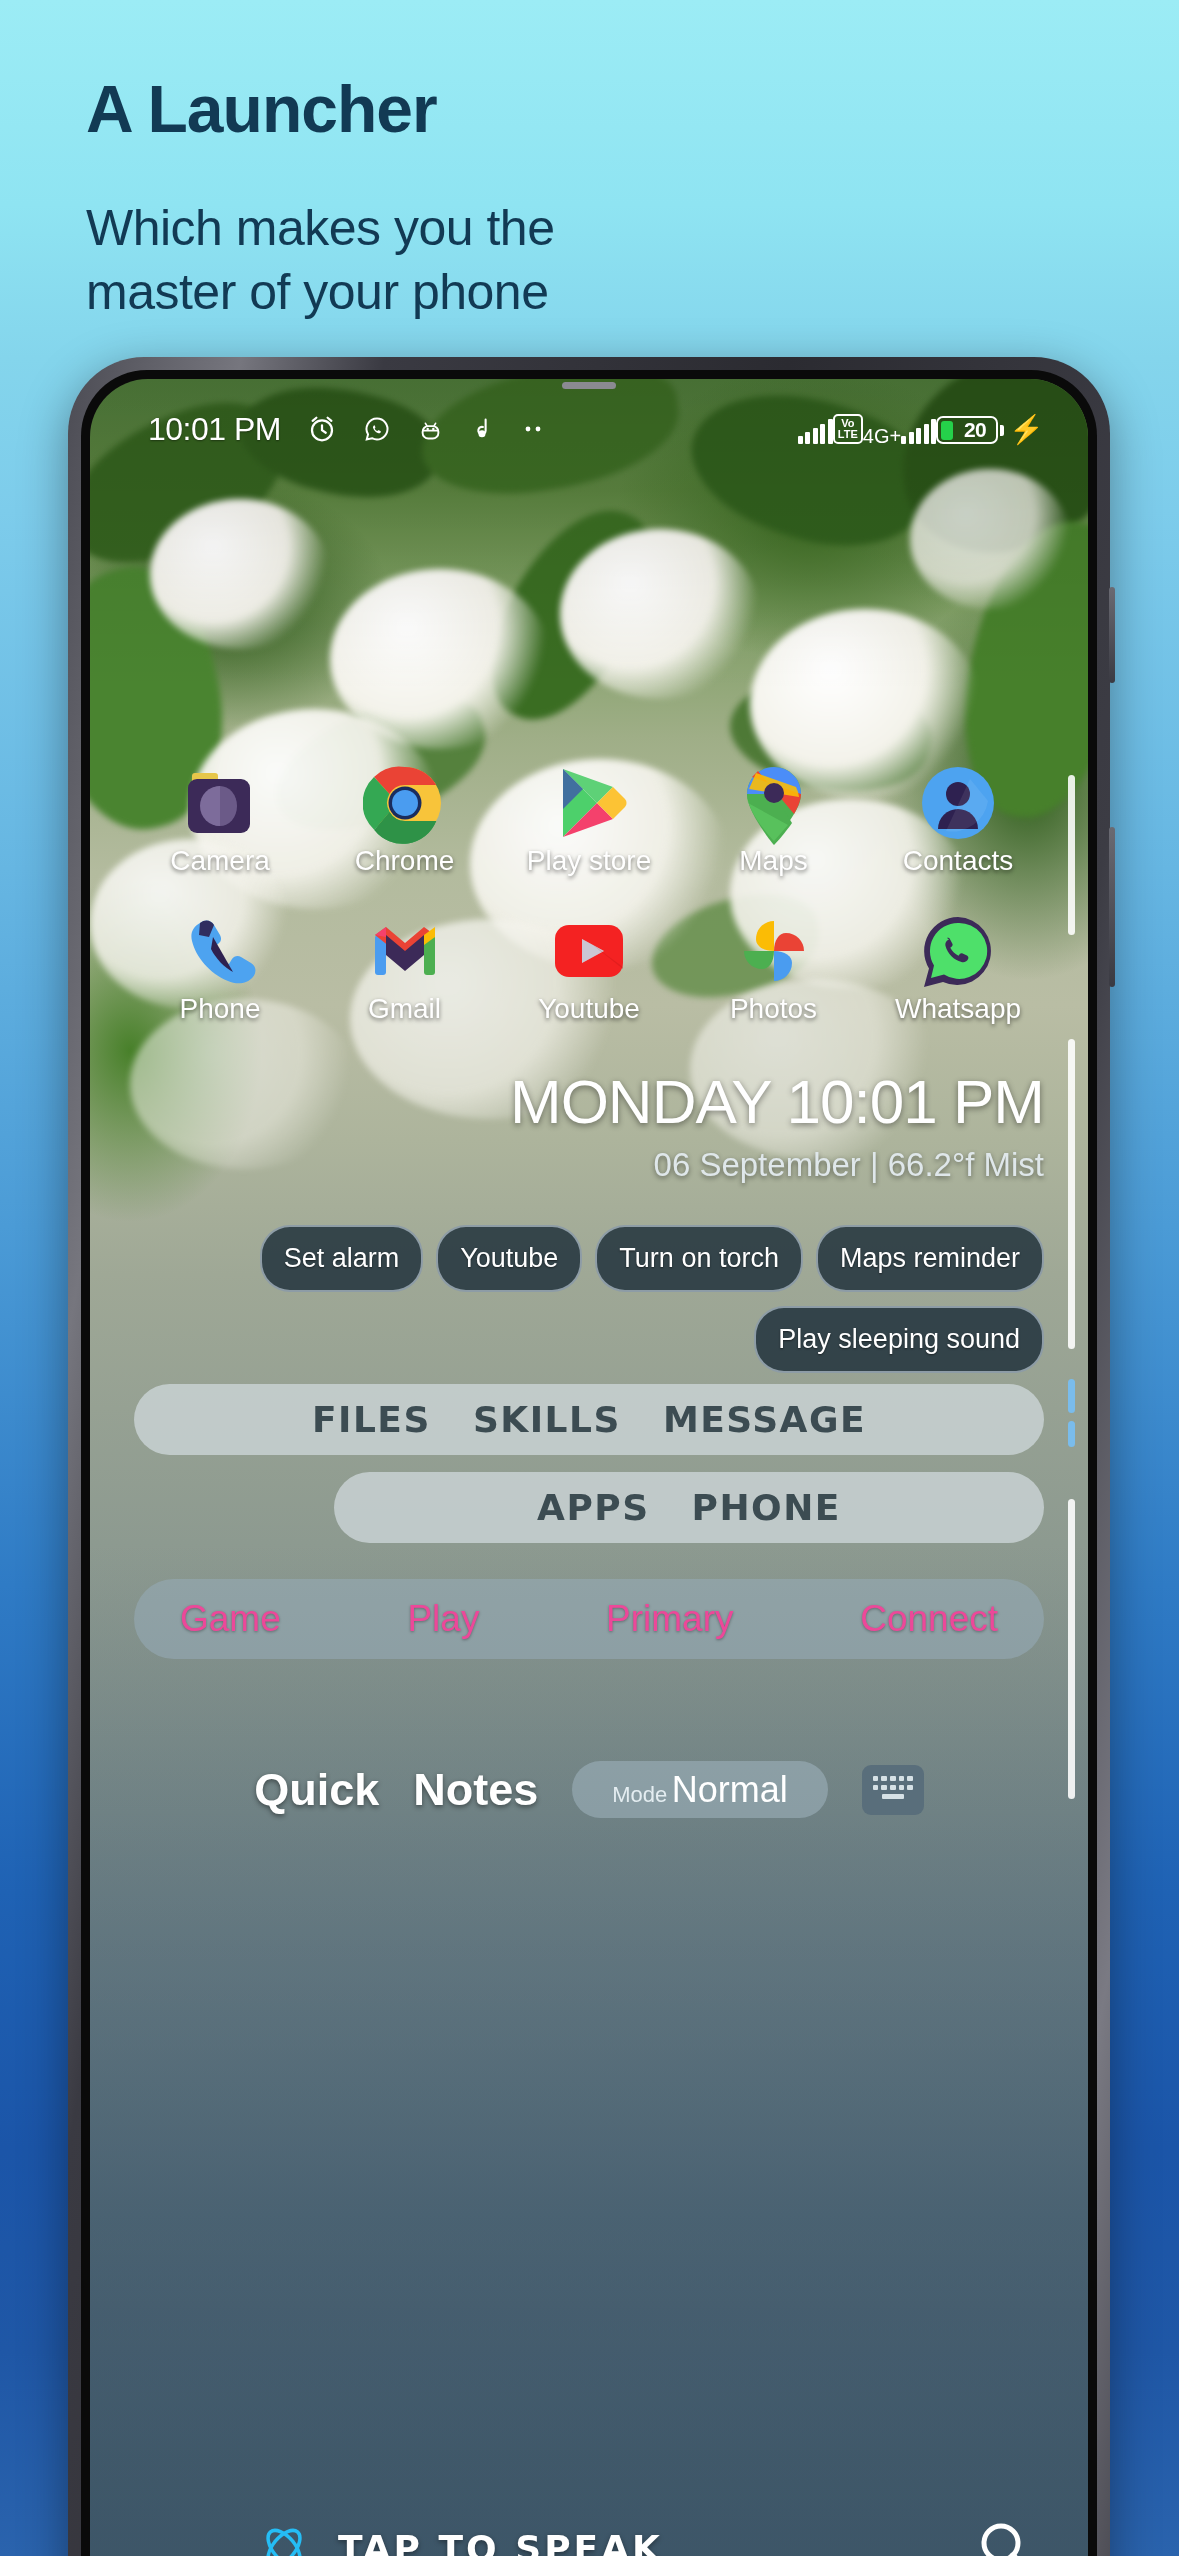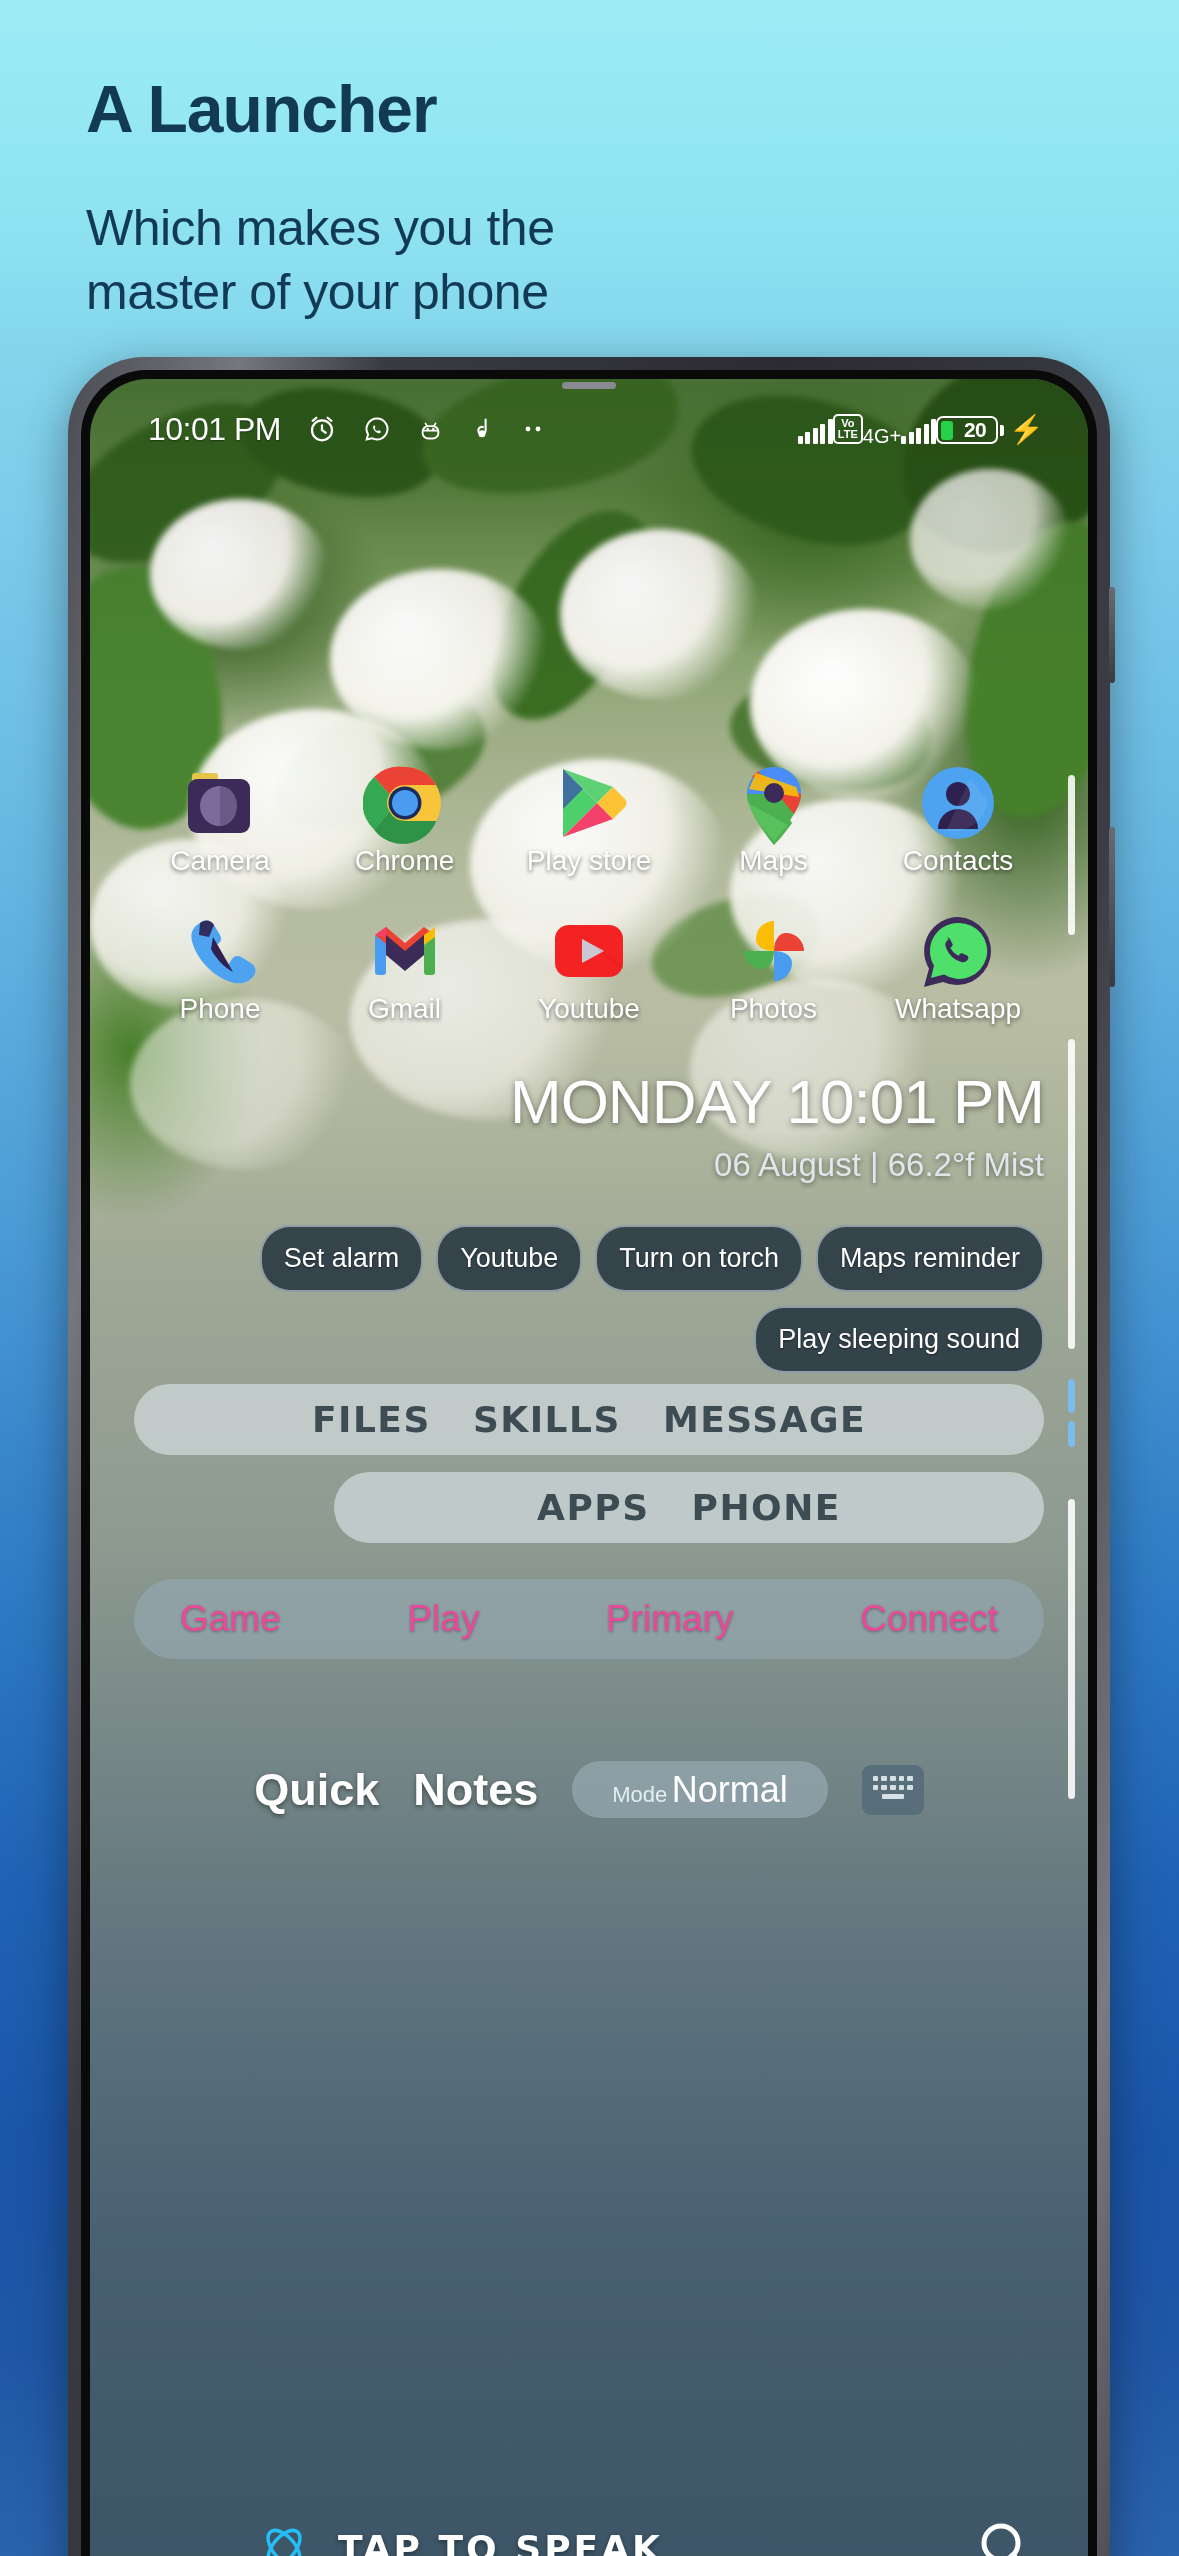--- a/index.html
+++ b/index.html
@@ -479,21 +479,21 @@
                 <path d="M31 29c1-.4 2.4 0 3 1.3l2.4 4.4c.5 1 .2 2-.6 2.7l-1.5 1.4c1.8 3.7 4.8 6.4 8.2 7.9l1.3-1.6c.7-.9 1.8-1.1 2.8-.6l4.4 2c1.3.7 1.7 2.2 1.2 3.3-1 2.6-4 4-6.7 3.2-7.5-1.9-13.9-8.2-15.9-15.7-.8-2.8.6-5.7 3.4-6.7z" fill="#3c2a58"></path>
               </svg>
             </div>
             <div class="app-label">Whatsapp</div>
           </div>
         </div>
       </div>
 
       <div class="clockwrap">
         <div class="clock-main">MONDAY 10:01 PM</div>
-        <div class="clock-sub">06 August | 66.2°f Mist</div>
+        <div class="clock-sub">06 September | 66.2°f Mist</div>
       </div>
 
       <div class="chips">
         <div class="chiprow">
           <span class="chip">Set alarm</span>
           <span class="chip">Youtube</span>
           <span class="chip">Turn on torch</span>
           <span class="chip">Maps reminder</span>
         </div>
         <div class="chiprow">

